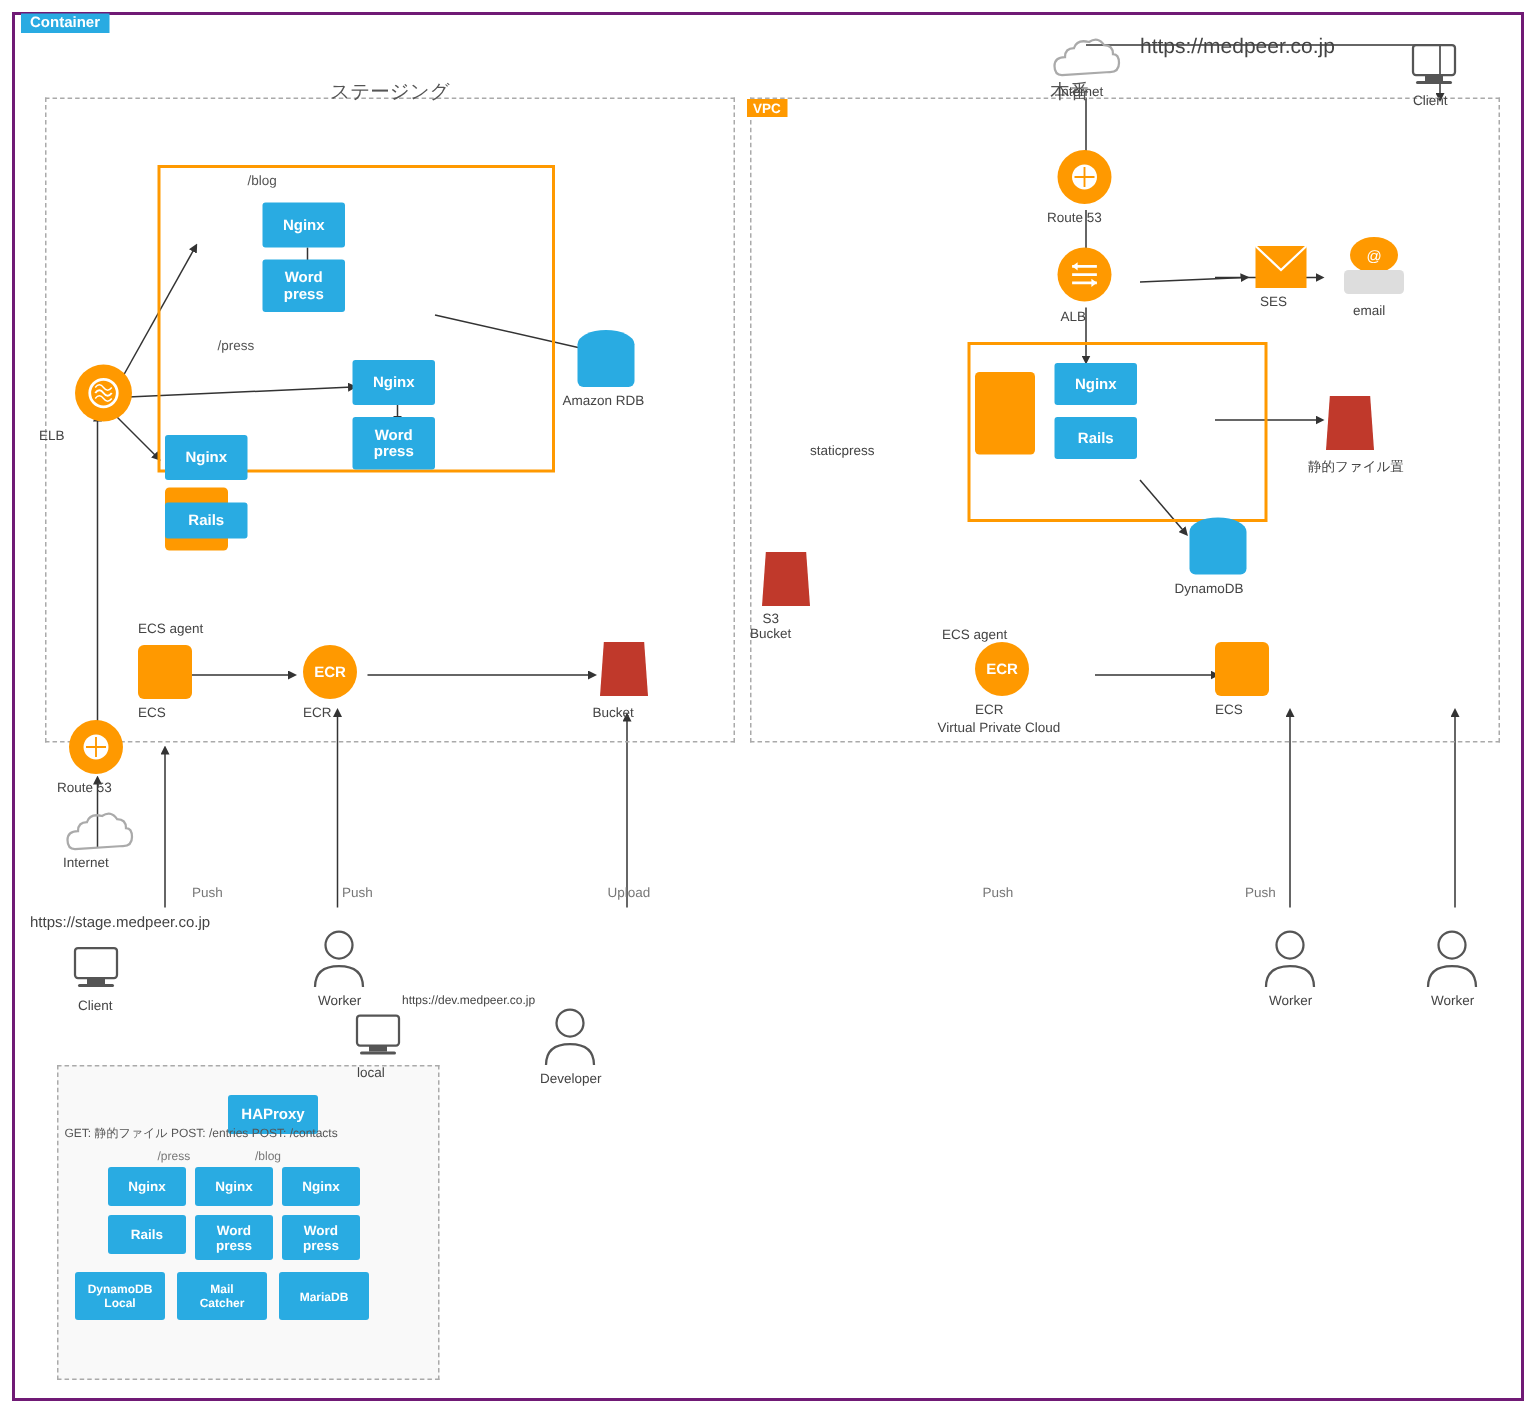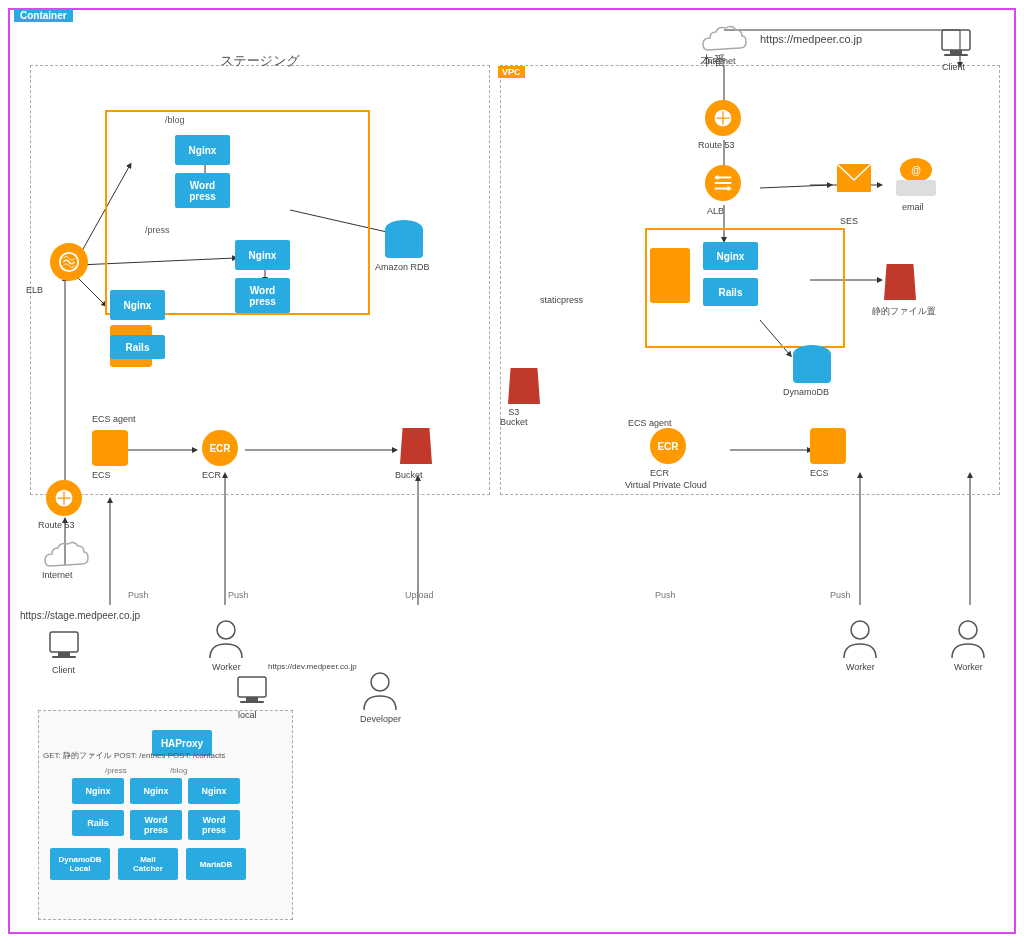--- a/index.html
+++ b/index.html
@@ -12,21 +12,21 @@
       overflow: hidden;
       position: relative;
     }
 
     .main-container {
       position: absolute;
       top: 8px;
       left: 8px;
       width: 1008px;
       height: 926px;
-      border: 2px solid #d946ef;
+      border: 2px solid #701a75;
       background: #fff;
     }
 
     .container-label {
       position: absolute;
       top: -1px;
       left: 4px;
       background: #29abe2;
       color: #fff;
       font-size: 10px;
@@ -343,21 +343,21 @@
   </div>
   <span class="vpc-label">VPC</span>
 
   <div style="position:absolute;left:688px;top:12px;">
     <svg width="50" height="32" viewBox="0 0 50 32">
         <path d="M10 28 Q5 28 5 22 Q5 16 12 16 Q12 10 18 10 Q20 4 28 6 Q34 2 38 8 Q44 8 44 14 Q48 14 48 20 Q48 26 42 26 Z" fill="none" stroke="#aaa" stroke-width="1.5"></path>
       </svg>
   </div>
   <span class="node-label" style="left:695px;top:46px;">Internet</span>
 
-  <span class="node-label" style="left:750px;top:23px;font-size:11px;">https://medpeer.co.jp</span>
+  <span class="node-label" style="left:750px;top:12px;font-size:14px;">https://medpeer.co.jp</span>
 
   <div style="position:absolute;left:928px;top:18px;">
     <svg width="36" height="32" viewBox="0 0 36 32">
         <rect x="4" y="2" width="28" height="20" rx="2" fill="none" stroke="#555" stroke-width="1.5"></rect>
         <rect x="12" y="22" width="12" height="4" fill="#555"></rect>
         <rect x="6" y="26" width="24" height="2" rx="1" fill="#555"></rect>
       </svg>
   </div>
   <span class="node-label" style="left:932px;top:52px;">Client</span>
 
@@ -377,21 +377,21 @@
       </svg>
   </div>
   <span class="node-label" style="left:697px;top:196px;">ALB</span>
 
   <div style="position:absolute;left:825px;top:150px;">
     <svg width="38" height="36" viewBox="0 0 38 36">
         <polygon points="2,4 36,4 36,32 2,32" fill="#ff9900" rx="2"></polygon>
         <polyline points="2,4 19,20 36,4" stroke="#fff" stroke-width="1.5" fill="none"></polyline>
       </svg>
   </div>
-  <span class="node-label" style="left:830px;top:206px;">SES</span>
+  <span class="node-label" style="left:830px;top:186px;">SES</span>
 
   <div style="position:absolute;left:886px;top:148px;">
     <svg width="40" height="38" viewBox="0 0 40 38">
         <ellipse cx="20" cy="12" rx="16" ry="12" fill="#ff9900"></ellipse>
         <text x="20" y="16" text-anchor="middle" font-size="10" fill="#fff">@</text>
         <rect x="0" y="22" width="40" height="16" rx="3" fill="#ddd"></rect>
       </svg>
   </div>
   <span class="node-label" style="left:892px;top:192px;">email</span>
 

